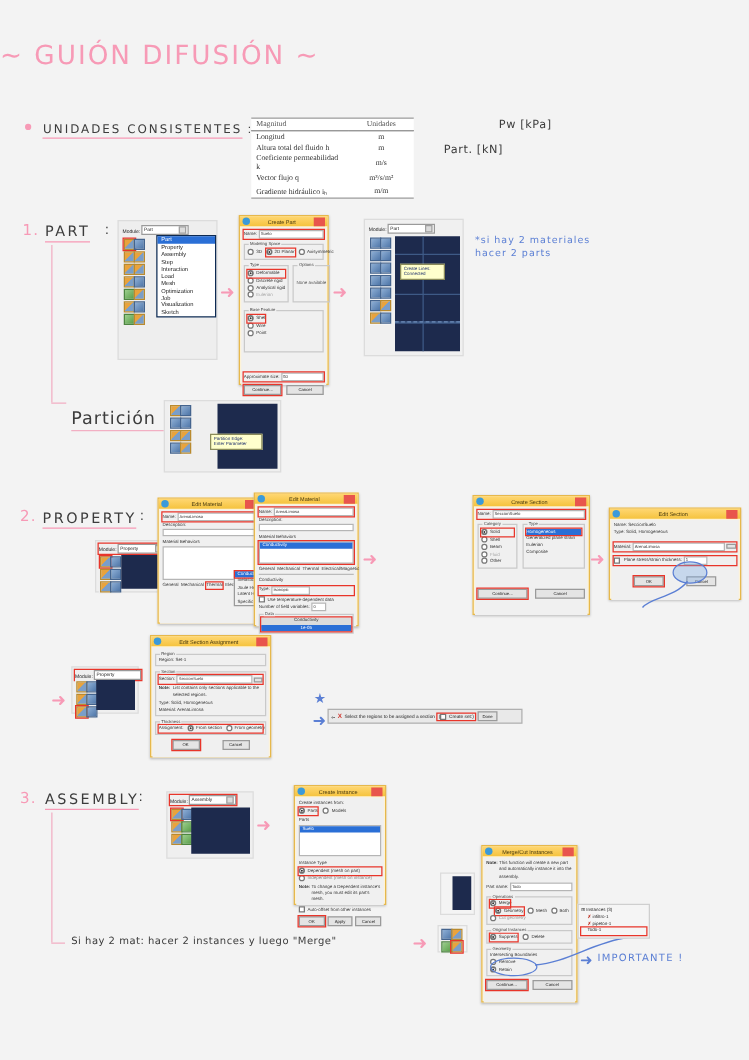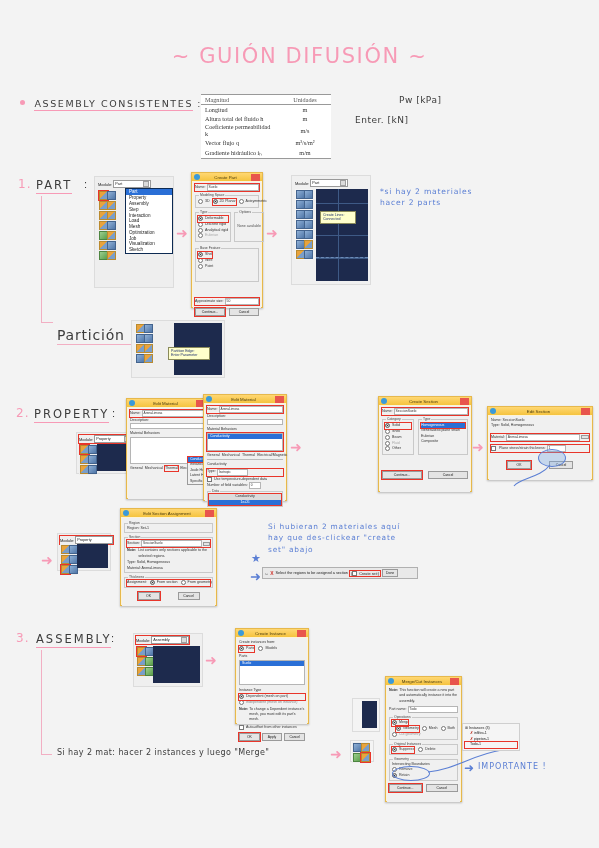--- a/index.html
+++ b/index.html
@@ -10,21 +10,21 @@
   }
   .page{position:absolute;inset:0;background:#f3f3f3;}
 
   
   .hw{font-family:"DejaVu Sans",sans-serif;letter-spacing:.8px;}
   .hw-blue{color:#5b7fd4;}
   .hw-dark{color:#3c3c3c;}
 
   
   #title{
-    position:absolute;left:0;top:44px;width:599px;text-align:center;
+    position:absolute;left:0;top:32px;width:599px;
     font-size:21px;color:#f79ab6;letter-spacing:1.6px;
     font-family:"DejaVu Sans",sans-serif;
   }
 
   
   #unidades-row{position:absolute;left:20px;top:93px;}
   .bullet{display:inline-block;width:5px;height:5px;border-radius:50%;
     background:#f79ab6;vertical-align:middle;margin-right:5px;}
   .ulabel{font-size:9.5px;color:#3c3c3c;letter-spacing:1.6px;
     border-bottom:1px solid #f79ab6;padding-bottom:1px;
@@ -139,21 +139,21 @@
 </style>
 </head>
 <body>
 
 <div class="page">
 
   <div id="title" class="hw">~ GUIÓN DIFUSIÓN ~</div>
 
   <div id="unidades-row">
     <span class="bullet"></span>
-    <span class="ulabel hw">ASSEMBLY  CONSISTENTES</span>
+    <span class="ulabel hw">UNIDADES  CONSISTENTES</span>
     <span class="colon">:</span>
   </div>
 
   <div id="units-table">
     <table>
       <thead>
         <tr>
           <th>Magnitud</th>
           <th class="u">Unidades</th>
         </tr>
@@ -177,21 +177,21 @@
           </tr>
         <tr>
           <td>Gradiente hidráulico iₕ</td>
           <td class="u">m/m</td>
           </tr>
       </tbody>
     </table>
   </div>
 
   <div class="fml hw" style="left:355px;top:95px;padding-left:44px;">Pw [kPa]</div>
-  <div class="fml hw" style="left:355px;top:115px;">Enter. [kN]</div>
+  <div class="fml hw" style="left:355px;top:115px;">Part. [kN]</div>
 
   <div class="sect-num hw" style="left:18px;top:177px;">1.</div>
   <div class="sect-name hw" style="left:36px;top:178px;">PART</div>
   <div class="colon" style="position:absolute;left:84px;top:178px;font-size:11px;color:#3c3c3c;">:</div>
   <div class="pinkline" style="left:41px;top:196px;width:1px;height:126px;"></div>
   <div class="pinkline" style="left:41px;top:322px;width:12px;height:1px;"></div>
 
   <div style="position:absolute;left:94px;top:176px;width:78px;height:110px;background:#eeeeee;border:1px solid #dcdcdc;">
     <div class="modbar" style="position:absolute;left:3px;top:3px;">
       <span>Module:</span>
@@ -574,23 +574,20 @@
       </div>
       <div style="display:flex;gap:18px;margin-top:4px;justify-content:center;">
         <span class="btn hl" style="width:20px;">OK</span>
         <span class="btn" style="width:20px;">Cancel</span>
       </div>
     </div>
   </div>
 
   <div class="star" style="left:251px;top:552px;">★</div>
   <div class="arrow-blue" style="left:250px;top:570px;font-size:13px;">➜</div>
-  <div class="hw hw-blue" style="position:absolute;left:268px;top:521px;font-size:7.4px;line-height:1.55;white-space:pre-line;">Si hubieran 2 materiales aquí
-hay que des-clickear "create
-set" abajo</div>
 
   <div class="prompt" style="left:262px;top:567px;width:150px;">
     <span>⇦</span>
     <span class="xr">X</span>
     <span>Select the regions to be assigned a section</span>
     <span class="hl" style="padding:0 1px;">
       <span>(</span><span class="ck"></span><span>Create set:</span><span>)</span>
     </span>
     <span class="btn" style="padding:1px 3px;">Done</span>
   </div>

